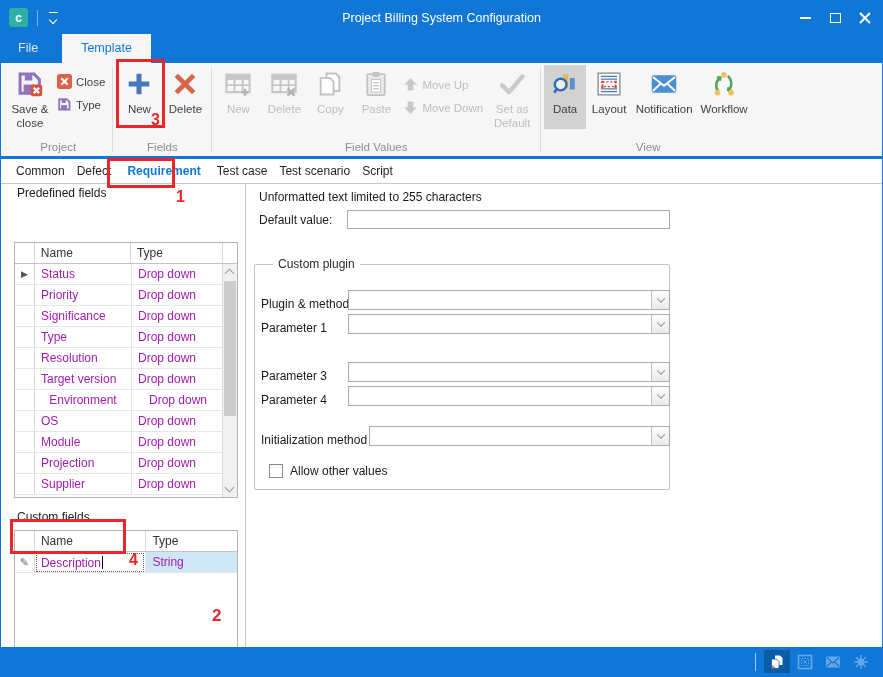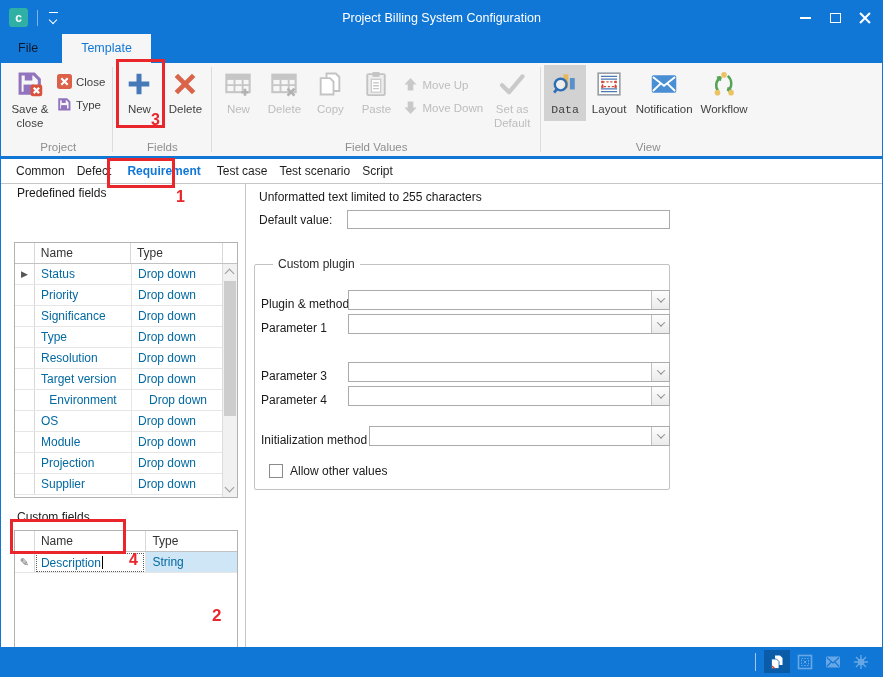--- a/index.html
+++ b/index.html
@@ -22,21 +22,21 @@
   .tb-controls { position:absolute; right:2px; top:0; height:33px; display:flex; }
   .tb-btn { width:30px; height:33px; display:flex; align-items:center; justify-content:center; }
   .min-glyph { width:11px; height:0; border-top:2px solid #fff; }
   .max-glyph { width:11px; height:10px; border:1.6px solid #fff; }
   .close-glyph { position:relative; width:12px; height:12px; }
   .close-glyph::before,.close-glyph::after { content:""; position:absolute; left:5px; top:-1px; width:2px; height:14px; background:#fff; }
   .close-glyph::before { transform:rotate(45deg); } .close-glyph::after { transform:rotate(-45deg); }
 
   
   .tabrow { position:absolute; left:0; top:33px; width:100%; height:29px; background:#1177d7; display:flex; }
-  .rtab-file { padding:7px 17px; color:#0f172a; font-size:12.5px; }
+  .rtab-file { padding:7px 17px; color:#e5e5e5; font-size:12.5px; }
   .rtab-active { margin-left:7px; padding:7px 19px; background:#f6f6f7; color:#1177d7; font-size:12.5px; }
 
   
   .ribbon { position:absolute; left:0; top:62px; width:100%; height:93px; background:#f6f6f7;
             display:flex; align-items:stretch; }
   .rgroup { display:flex; flex-direction:column; padding:2px 2px 0 2px; }
   .rgroup-content { display:flex; align-items:flex-start; height:74px; }
   .rgroup-label { text-align:center; color:#8e8e8e; font-size:11.5px; padding:2px 0 0 0; }
   .rsep { width:1px; background:#dcdcdc; margin:4px 1px; }
   .bigbtn { width:46px; display:flex; flex-direction:column; align-items:center; padding-top:3px; }
@@ -58,21 +58,21 @@
   .dtab.active { color:#1177d7; font-weight:bold; padding:4px 10px; }
   .left-panel { position:absolute; left:0; top:25px; width:245px; bottom:0; border-right:1px solid #c6c6c6; background:#fff; }
   .panel-title { position:absolute; left:16px; font-size:12px; color:#1a1a1a; }
 
   .grid { position:absolute; left:13px; width:224px; background:#fff; border:1px solid #b2b2b2; }
   .grid-header { display:flex; height:21px; border-bottom:1px solid #c2c2c2; }
   .gcell { height:100%; padding:3px 6px; font-size:12px; color:#333; border-right:1px solid #d8d8d8; overflow:hidden; white-space:nowrap; }
   .gc-ind { width:20px; padding:3px 2px; text-align:center; }
   .grid-body { position:relative; }
   .grid-row { display:flex; height:21px; border-bottom:1px solid #e6e6e6; }
-  .grid-row .gcell { border-right:1px solid #e6e6e6; color:#0369a1; }
+  .grid-row .gcell { border-right:1px solid #e6e6e6; color:#a21caf; }
   .grid-row .gc-ind { border-right:1px solid #d8d8d8; font-size:9px; color:#555; line-height:15px; }
 
   
   .pg .gc-name { width:97px; } .pg .gc-type { width:92px; border-right:none; }
   .pg .gc-sb { width:15px; border-right:none; }
   .scrollbar { position:absolute; right:0; top:0; bottom:0; width:15px; background:#f1f1f1; border-left:1px solid #dcdcdc; }
   .sb-arrow { position:absolute; left:3px; width:7px; height:7px; border-right:1.6px solid #9a9a9a; border-bottom:1.6px solid #9a9a9a; }
   .sb-up { top:6px; transform:rotate(-135deg); }
   .sb-down { bottom:6px; transform:rotate(45deg); }
   .sb-thumb { position:absolute; left:1px; width:12px; top:17px; height:135px; background:#cdcdcd; }
@@ -274,21 +274,21 @@
           </div>
           <div class="blabel"><span>Set as</span><br><span>Default</span></div>
         </div>
       </div>
       <div class="rgroup-label">Field Values</div>
     </div>
     <div class="rsep"></div>
 
     <div class="rgroup">
       <div class="rgroup-content">
-        <div class="bigbtn selbtn" style="width:42px; height:56px;font-family:Liberation Mono, monospace;">
+        <div class="bigbtn selbtn" style="width:42px; height:64px;">
           <div class="bicon">
             <svg width="26" height="26" viewBox="0 0 24 24">
                 <rect x="10.5" y="3" width="4.5" height="13" fill="#e6b85c"></rect>
                 <rect x="16.5" y="6.5" width="4.5" height="10.5" fill="#5b8fc9"></rect>
                 <circle cx="8" cy="12.5" r="5.4" fill="rgba(255,255,255,.65)" stroke="#2c6fb7" stroke-width="2.2"></circle>
                 <path d="M4.6 16.6 L2 20" stroke="#2c6fb7" stroke-width="2.6"></path>
               </svg>
           </div>
           <div class="blabel">Data</div>
         </div>

